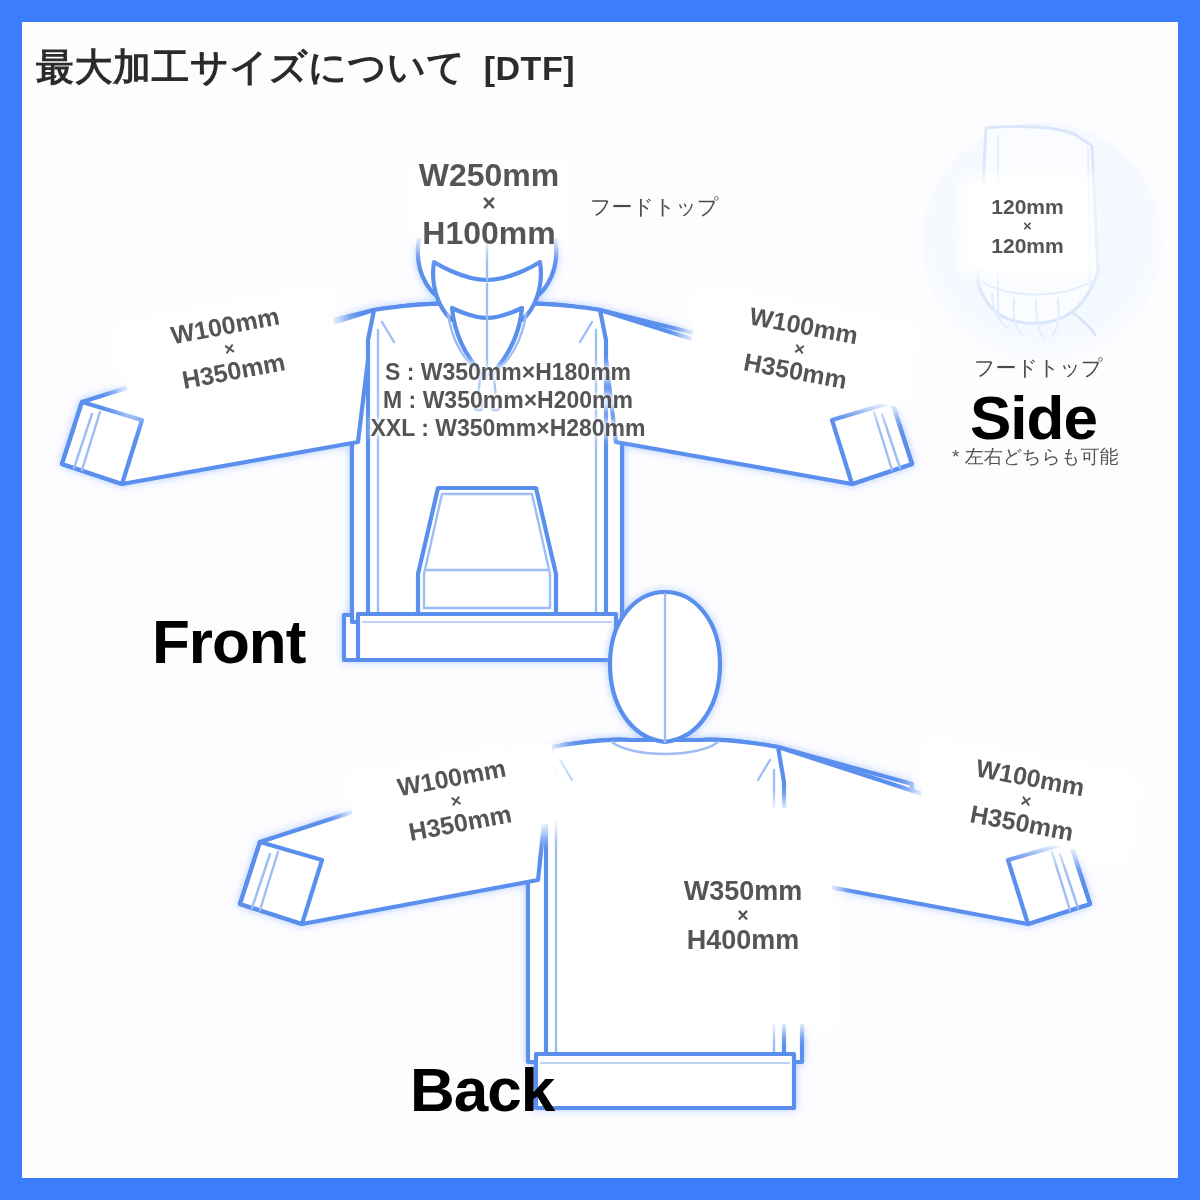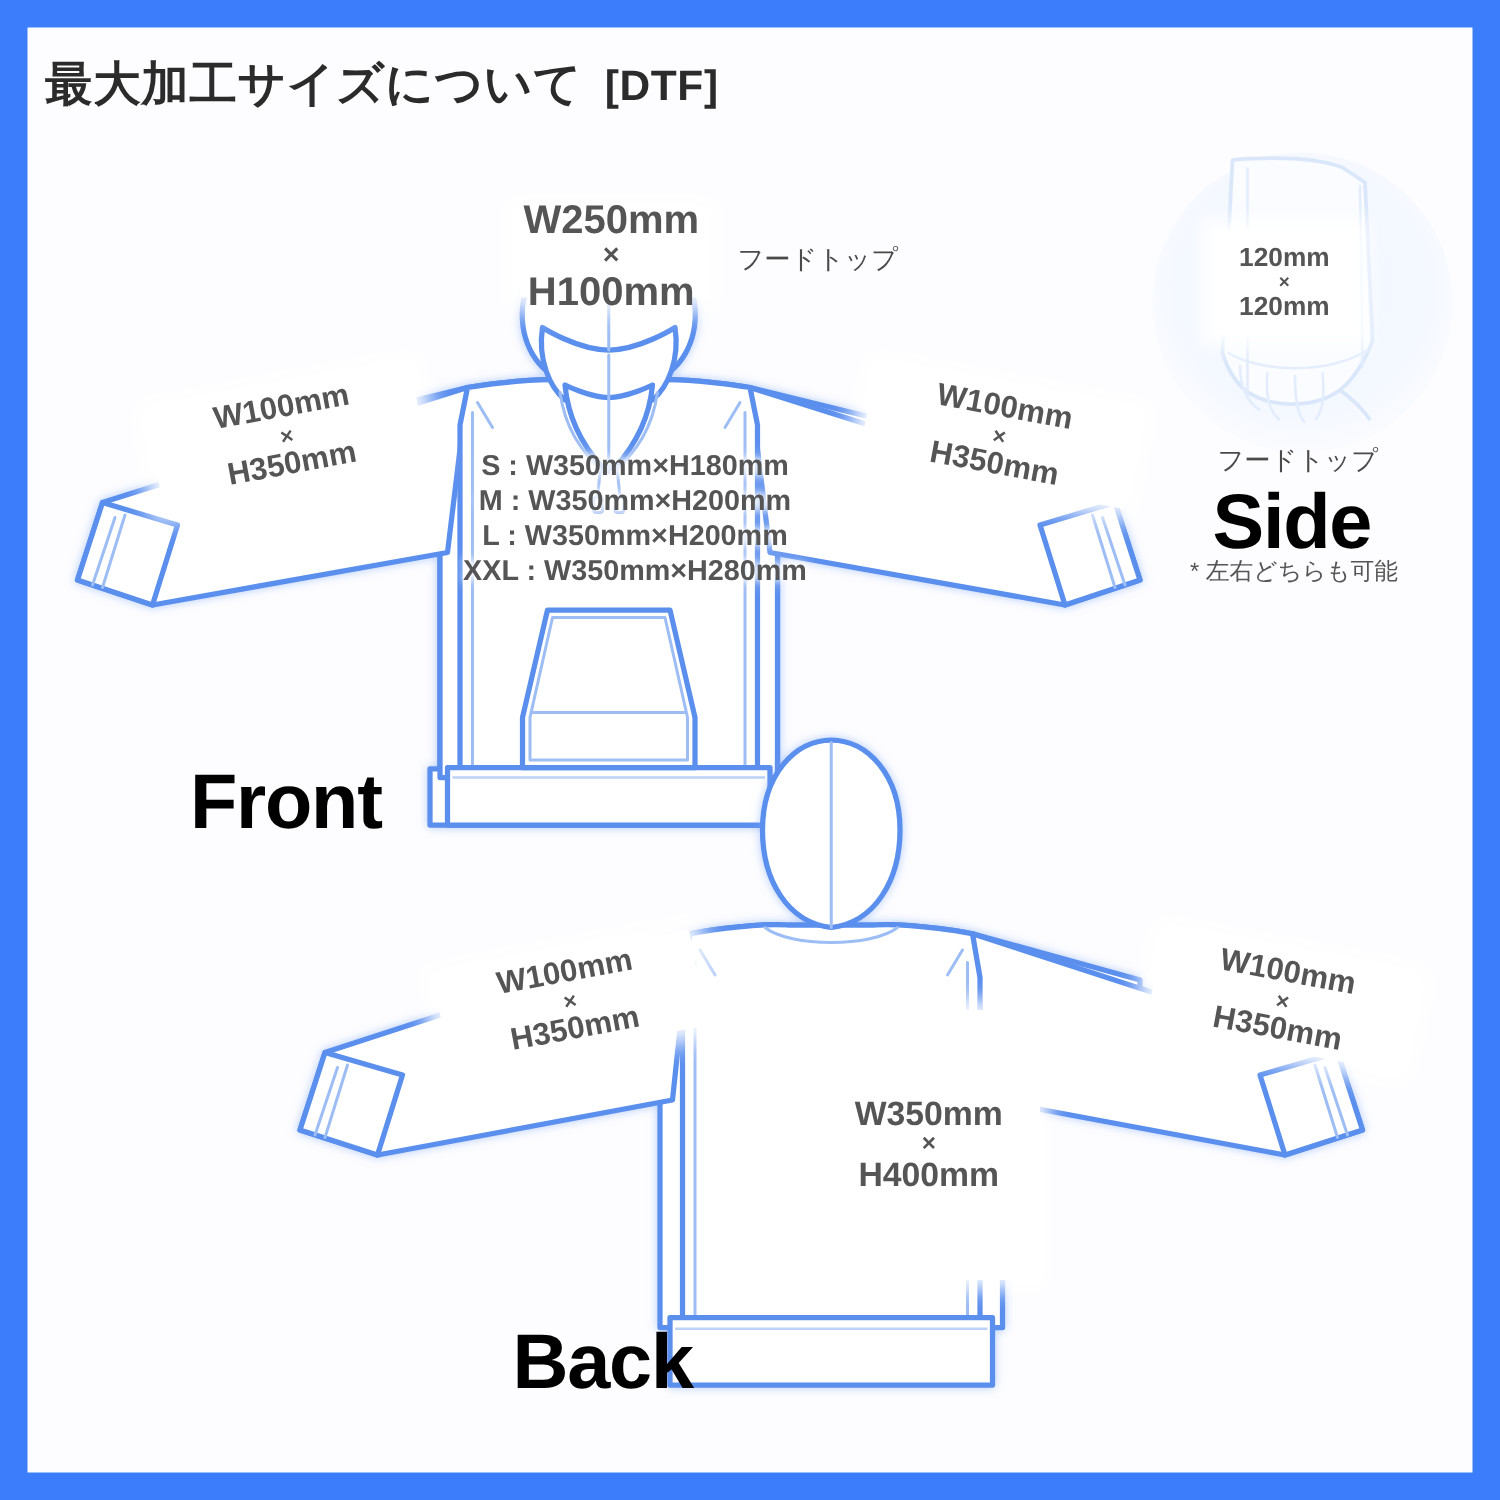--- a/index.html
+++ b/index.html
@@ -160,21 +160,20 @@
     <span>W250mm</span>
     <span class="x">×</span>
     <span>H100mm</span>
   </div>
 
   <div class="jplabel" style="left:568px;top:171px;">フードトップ</div>
 
   <div id="sizelist">
     <div>S : W350mm×H180mm</div>
     <div>M : W350mm×H200mm</div>
-    <div>L : W350mm×H200mm</div>
     <div>XXL : W350mm×H280mm</div>
   </div>
 
   <div class="bigword" style="left:130px;top:584px;">Front</div>
 
   <svg class="art glow" style="left:210px;top:570px;" width="940" height="540" viewBox="0 0 940 540">
 
     <path class="ln" d="M320,155 C320,155 368,146 398,148 L468,148 C498,146 546,155 546,155
                          L680,192 L680,282 L570,288 L570,470 L296,470 L296,288 L186,282 L186,192 Z"></path>
 

